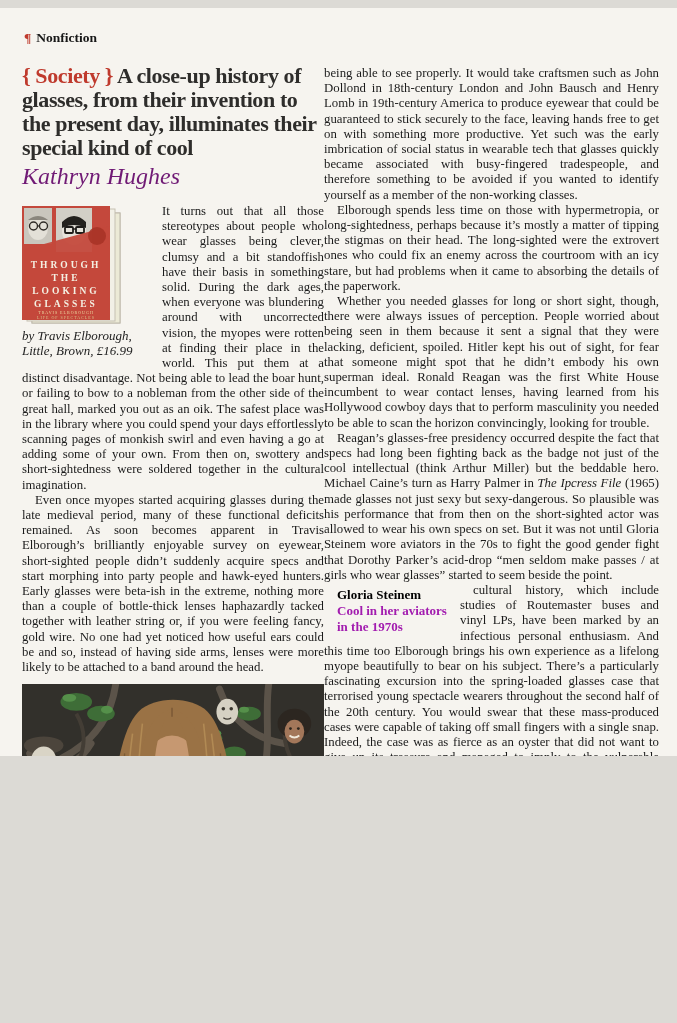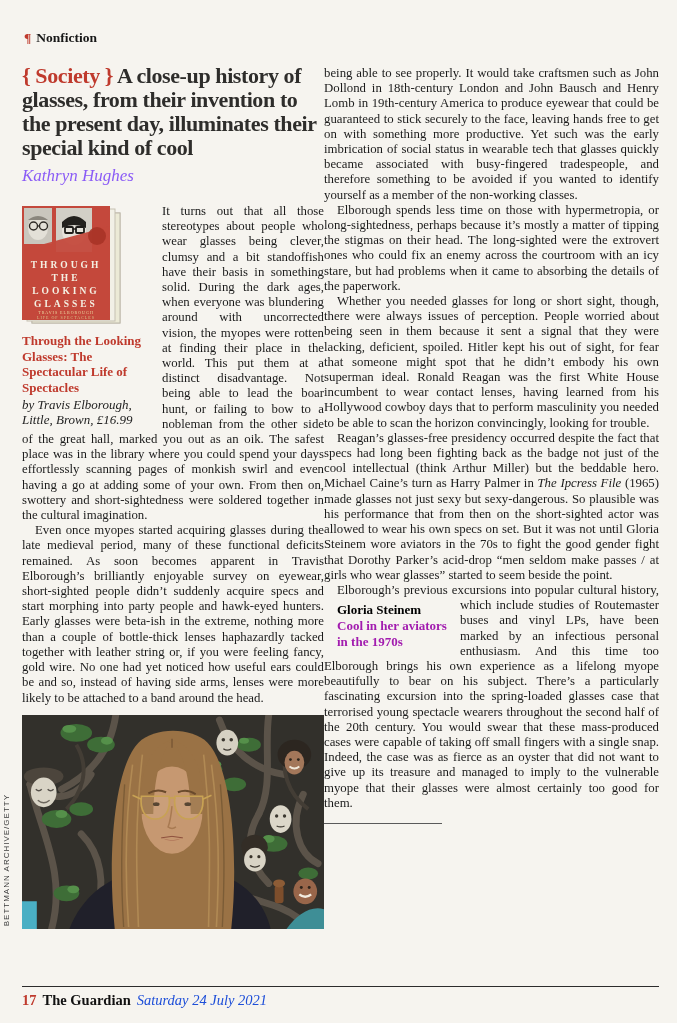--- a/index.html
+++ b/index.html
@@ -1,35 +1,35 @@
 <!DOCTYPE html>
 <html><head>
 <meta charset="utf-8">
 <style>
   html,body { margin:0; padding:0; background:#dcdad5; }
   .page {
-    position:relative; width:677px; height:1023px; margin:0 auto;
+    position:relative; width:677px; height:748px; margin:8px auto;
     background:#f6f4ef; box-sizing:border-box;
-    padding:24px 18px 0 22px; overflow:hidden;
+    padding:16px 18px 0 22px; overflow:hidden;
     font-family:"Liberation Serif", serif; color:#1b1b1b;
   }
   
   .kicker { font-size:13.5px; font-weight:bold; color:#171717; margin:6px 0 12px 2px; }
   .kicker .pilcrow { color:#bf3a2d; margin-right:5px; }
   
   .columns { display:flex; align-items:flex-start; }
   .col-left  { width:302px; flex:none; }
   .col-right { flex:1; min-width:0; padding-top:8px; }
   
   .headline {
     font-size:22px; line-height:24px; font-weight:bold; color:#2e2d2b;
     letter-spacing:-0.4px; margin:6px 0 0 0;
   }
   .society { color:#bf3a2d; }
-  .byline { font-size:17px; line-height:24px; font-style:italic; color:#8b5cf6; margin:4px 0 16px 0; }
+  .byline { font-size:24px; line-height:24px; font-style:italic; color:#701a75; margin:4px 0 16px 0; }
   
   .body p { margin:0; font-size:12.8px; line-height:15.2px; text-align:justify; }
   .indent { text-indent:13px; }
   
   .book-block { float:left; width:128px; margin:2px 12px 4px 0; }
   .book-cover { display:block; width:100px; height:120px; }
   .book-title { color:#bf3a2d; font-weight:bold; font-size:13px; line-height:15.5px; margin-top:7px; }
   .book-author { font-style:italic; font-size:13px; line-height:15px; margin-top:2px; color:#222; }
   
   .photo-wrap { position:relative; width:302px; margin-top:9px; }
@@ -95,21 +95,20 @@
             <line x1="51" y1="23" x2="54" y2="23" stroke="#1d1b18" stroke-width="1.4"></line>
             <polygon points="0,44 88,20 88,114 0,114" fill="#c4483c" opacity="0.94"></polygon>
             <circle cx="75" cy="30" r="9" fill="#a83327" opacity="0.9"></circle>
             <text x="44" y="62" text-anchor="middle" font-size="9.5" font-weight="bold" letter-spacing="3" fill="#f4f0e3">THROUGH</text>
             <text x="44" y="75" text-anchor="middle" font-size="9.5" font-weight="bold" letter-spacing="3" fill="#f4f0e3">THE</text>
             <text x="44" y="88" text-anchor="middle" font-size="9.5" font-weight="bold" letter-spacing="3" fill="#f4f0e3">LOOKING</text>
             <text x="44" y="101" text-anchor="middle" font-size="9.5" font-weight="bold" letter-spacing="3" fill="#f4f0e3">GLASSES</text>
             <text x="44" y="107.5" text-anchor="middle" font-size="4" letter-spacing="1" fill="#ecd9a0">TRAVIS ELBOROUGH</text>
             <text x="44" y="112.5" text-anchor="middle" font-size="4" letter-spacing="1" fill="#d9c089">LIFE OF SPECTACLES</text>
           </svg>
-          <div class="book-title">Through the Looking Glasses: The Spectacular Life of Spectacles</div>
           <div class="book-author">by Travis Elborough, Little, Brown, £16.99</div>
         </div>
 
         <p>It turns out that all those stereotypes about people who wear glasses being clever, clumsy and a bit standoffish have their basis in something solid. During the dark ages, when everyone was blundering around with uncorrected vision, the myopes were rotten at finding their place in the world. This put them at a distinct disadvantage. Not being able to lead the boar hunt, or failing to bow to a nobleman from the other side of the great hall, marked you out as an oik. The safest place was in the library where you could spend your days effortlessly scanning pages of monkish swirl and even having a go at adding some of your own. From then on, swottery and short-sightedness were soldered together in the cultural imagination.</p>
         <p class="indent">Even once myopes started acquiring glasses during the late medieval period, many of these functional deficits remained. As soon becomes apparent in Travis Elborough’s brilliantly enjoyable survey on eyewear, short-sighted people didn’t suddenly acquire specs and start morphing into party people and hawk-eyed hunters. Early glasses were beta-ish in the extreme, nothing more than a couple of bottle-thick lenses haphazardly tacked together with leather string or, if you were feeling fancy, gold wire. No one had yet noticed how useful ears could be and so, instead of having side arms, lenses were more likely to be attached to a band around the head.</p>
       </div>
 
       <div class="photo-wrap">
         <svg viewBox="0 0 306 216" preserveAspectRatio="none" aria-hidden="true">
           <rect width="306" height="216" fill="#32302b"></rect>
@@ -227,21 +226,21 @@
         </svg>
         <div class="credit">BETTMANN ARCHIVE/GETTY</div>
       </div>
     </div>
 
     <div class="col-right body">
       <p>being able to see properly. It would take craftsmen such as John Dollond in 18th-century London and John Bausch and Henry Lomb in 19th-century America to produce eyewear that could be guaranteed to stick securely to the face, leaving hands free to get on with something more productive. Yet such was the early imbrication of social status in wearable tech that glasses quickly became associated with busy-fingered tradespeople, and therefore something to be avoided if you wanted to identify yourself as a member of the non-working classes.</p>
       <p class="indent">Elborough spends less time on those with hypermetropia, or long-sightedness, perhaps because it’s mostly a matter of tipping the stigmas on their head. The long-sighted were the extrovert ones who could fix an enemy across the courtroom with an icy stare, but had problems when it came to absorbing the details of the paperwork.</p>
       <p class="indent">Whether you needed glasses for long or short sight, though, there were always issues of perception. People worried about being seen in them because it sent a signal that they were lacking, deficient, spoiled. Hitler kept his out of sight, for fear that someone might spot that he didn’t embody his own superman ideal. Ronald Reagan was the first White House incumbent to wear contact lenses, having learned from his Hollywood cowboy days that to perform masculinity you needed to be able to scan the horizon convincingly, looking for trouble.</p>
       <p class="indent"><span>Reagan’s glasses-free presidency occurred despite the fact that specs had long been fighting back as the badge not just of the cool intellectual (think Arthur Miller) but the beddable hero. Michael Caine’s turn as Harry Palmer in </span><em>The Ipcress File</em><span> (1965) made glasses not just sexy but sexy-dangerous. So plausible was his performance that from then on the short-sighted actor was allowed to wear his own specs on set. But it was not until Gloria Steinem wore aviators in the 70s to fight the good gender fight that Dorothy Parker’s acid-drop “men seldom make passes / at girls who wear glasses” started to seem beside the point.</span></p>
-      <p class="indent"><span>Elborough’s previous excursions into popular </span><span class="caption-float">
+      <p class="indent"><span class="caption-float">
             <span class="cap-name">Gloria Steinem</span>
             <span class="cap-line">Cool in her aviators</span>
             <span class="cap-line">in the 1970s</span>
           </span><span>cultural history, which include studies of Routemaster buses and vinyl LPs, have been marked by an infectious personal enthusiasm. And this time too Elborough brings his own experience as a lifelong myope beautifully to bear on his subject. There’s a particularly fascinating excursion into the spring-loaded glasses case that terrorised young spectacle wearers throughout the second half of the 20th century. You would swear that these mass-produced cases were capable of taking off small fingers with a single snap. Indeed, the case was as fierce as an oyster that did not want to give up its treasure and managed to imply to the vulnerable myope that their glasses were almost certainly too good for them.</span></p>
       <div class="footnote-rule"></div>
     </div>
   </div>
 
   <div class="footer">
     <span class="num">17</span><span class="paper">The Guardian</span><span class="date">Saturday 24 July 2021</span>

